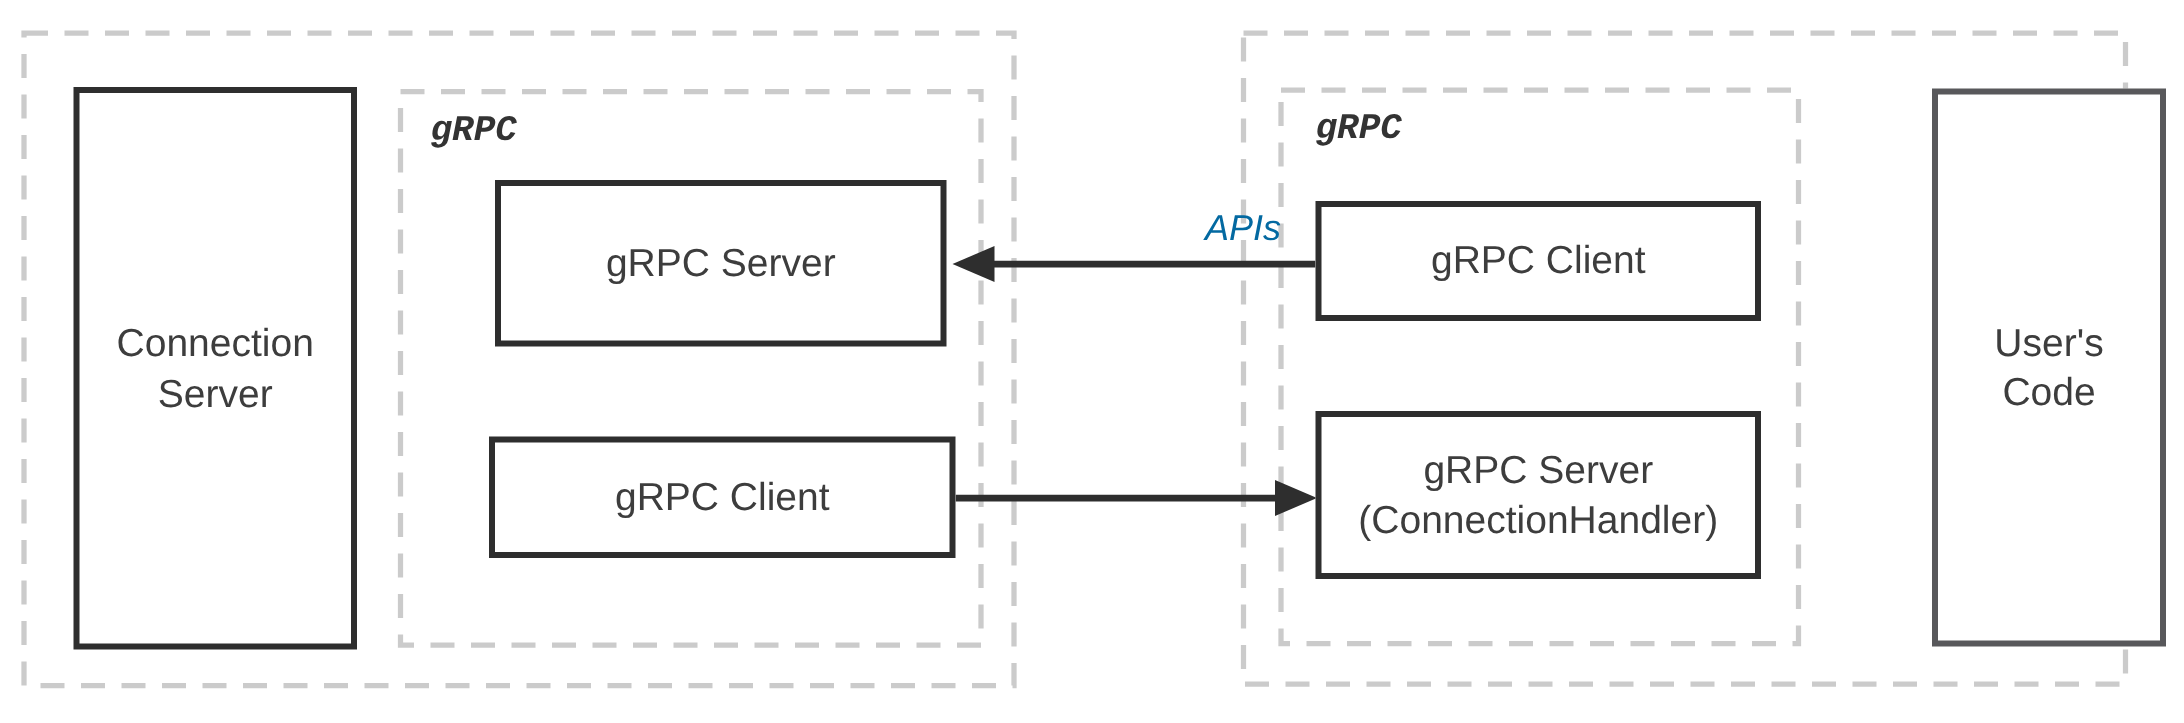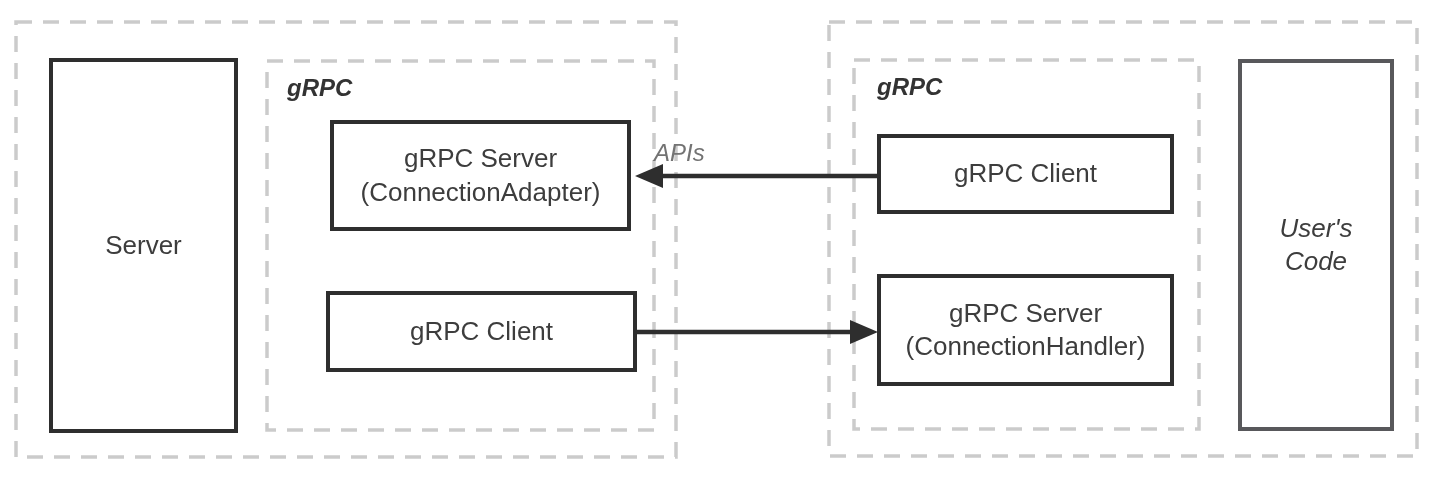--- a/index.html
+++ b/index.html
@@ -35,38 +35,39 @@
     text-align: center;
     font-size: 26px;
     line-height: 1.28;
     color: #3d3d3d;
   }
   .box-connection-process { left: 49px;  top: 58px;  width: 189px; height: 375px; }
   .box-adapter            { left: 330px; top: 120px; width: 301px; height: 111px; }
   .box-client-left        { left: 326px; top: 291px; width: 311px; height: 81px;  }
   .box-client-right       { left: 877px; top: 134px; width: 297px; height: 80px;  }
   .box-handler            { left: 877px; top: 274px; width: 297px; height: 112px; }
-  .box-users-code         { left: 1238px; top: 59px; width: 156px; height: 372px; border-color: #58585b; font-style: italic; }
+  .box-users-code         { left: 1288px; top: 59px; width: 156px; height: 372px; border-color: #58585b; }
   .group-label {
     position: absolute;
     font-size: 24px;
     font-style: italic;
     font-weight: 700;
     color: #333333;
     white-space: nowrap;
+    font-family: Liberation Mono, monospace;
   }
   .group-label-left  { left: 287px; top: 74px; }
   .group-label-right { left: 877px; top: 73px; }
   .arrow-label {
     position: absolute;
     width: 200px;
-    text-align: left;
+    text-align: right;
     font-size: 24px;
     font-style: italic;
-    color: #737373;
+    color: #0369a1;
     white-space: nowrap;
   }
   .arrow-label-apis      { left: 654px; top: 139px; }
   .arrow-label-callbacks { left: 654px; top: 296px; }
 </style>
 </head>
 <body>
 
 <div id="canvas">
 
@@ -78,28 +79,28 @@
     <rect x="854" y="60" width="345" height="369" fill="none" stroke="#cbcbcb" stroke-width="3.5" stroke-dasharray="16 11"></rect>
 
     <line x1="660" y1="176" x2="877" y2="176" stroke="#2e2e2e" stroke-width="4.5"></line>
     <polygon points="635,176 663,164 663,188" fill="#2e2e2e"></polygon>
 
     <line x1="637" y1="332" x2="852" y2="332" stroke="#2e2e2e" stroke-width="4.5"></line>
     <polygon points="878,332 850,320 850,344" fill="#2e2e2e"></polygon>
   </svg>
 
   <div class="solid-box box-connection-process">
+    <div>Connection</div>
     <div>Server</div>
   </div>
 
   <div class="group-label group-label-left">gRPC</div>
 
   <div class="solid-box box-adapter">
     <div>gRPC Server</div>
-    <div>(ConnectionAdapter)</div>
   </div>
 
   <div class="solid-box box-client-left">
     <div>gRPC Client</div>
   </div>
 
   <div class="arrow-label arrow-label-apis">APIs</div>
 
   <div class="group-label group-label-right">gRPC</div>
 

